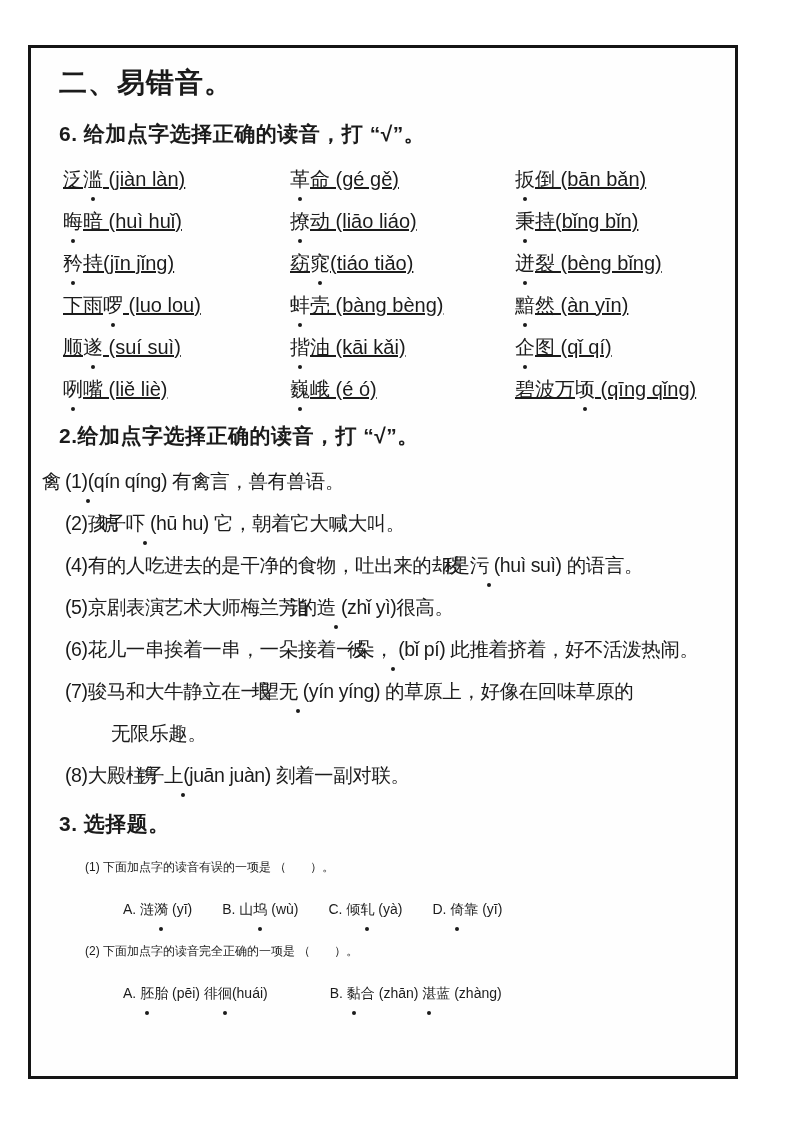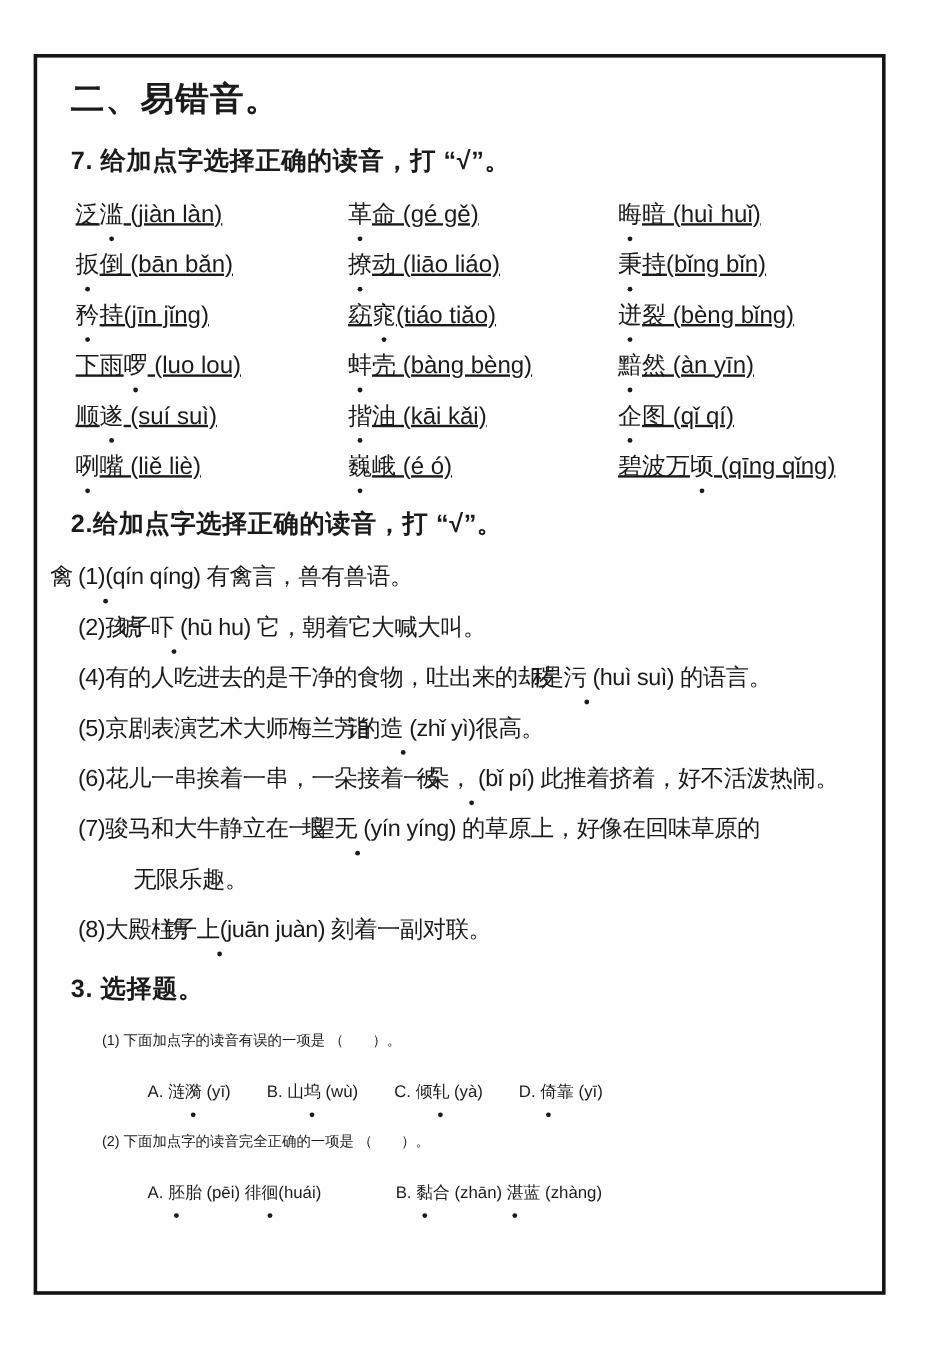--- a/index.html
+++ b/index.html
@@ -83,27 +83,27 @@
   }
 </style>
 </head>
 <body>
 
 <div class="page">
   <div class="sheet">
 
     <div class="title">二、易错音。</div>
 
-    <div class="sec-heading">7. 给加点字选择正确的读音，打 “√”。</div>
+    <div class="sec-heading">6. 给加点字选择正确的读音，打 “√”。</div>
 
     <div class="word-grid">
       <div class="word-cell">泛<span class="dotted">滥</span> (jiàn  làn)</div>
       <div class="word-cell"><span class="dotted">革</span>命 (gé  gě)</div>
+      <div class="word-cell"><span class="dotted">扳</span>倒 (bān  bǎn)</div>
       <div class="word-cell"><span class="dotted">晦</span>暗 (huì  huǐ)</div>
-      <div class="word-cell"><span class="dotted">扳</span>倒 (bān  bǎn)</div>
       <div class="word-cell"><span class="dotted">撩</span>动 (liāo liáo)</div>
       <div class="word-cell"><span class="dotted">秉</span>持(bǐng bǐn)</div>
       <div class="word-cell"><span class="dotted">矜</span>持(jīn jǐng)</div>
       <div class="word-cell">窈<span class="dotted">窕</span>(tiáo tiǎo)</div>
       <div class="word-cell"><span class="dotted">迸</span>裂 (bèng bǐng)</div>
       <div class="word-cell">下雨<span class="dotted">啰</span> (luo lou)</div>
       <div class="word-cell"><span class="dotted">蚌</span>壳 (bàng bèng)</div>
       <div class="word-cell"><span class="dotted">黯</span>然 (àn yīn)</div>
       <div class="word-cell">顺<span class="dotted">遂</span> (suí suì)</div>
       <div class="word-cell"><span class="dotted">揩</span>油 (kāi kǎi)</div>

